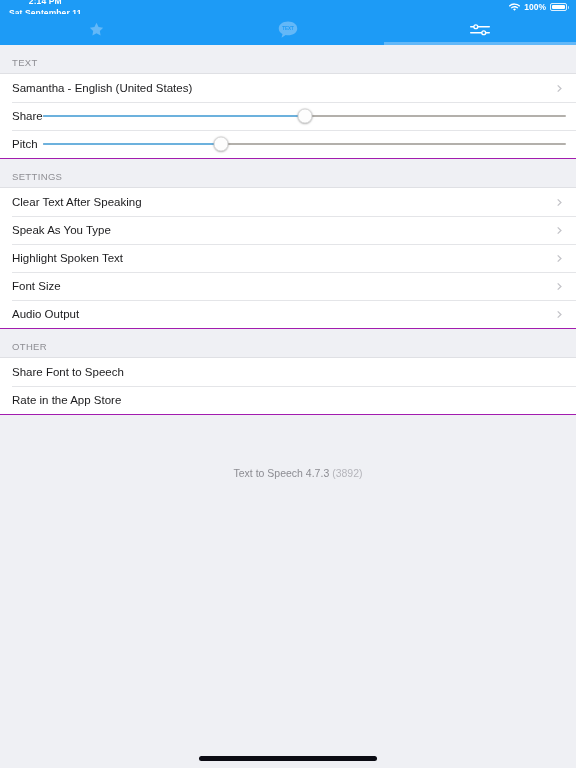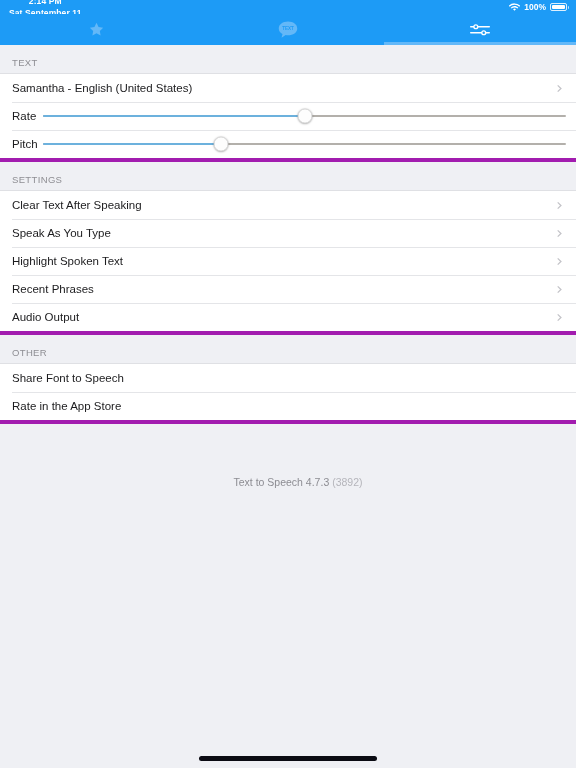--- a/index.html
+++ b/index.html
@@ -65,21 +65,21 @@
     overflow: hidden;
   }
   .section-header {
     height: 28px; background: #eff0f4;
     display: flex; align-items: flex-end;
     padding: 0 12px 5px 12px;
   }
   .section-header span {
     font-size: 9.5px; color: #8e8e93; letter-spacing: .35px;
   }
-  .group { background: #ffffff; border-top: 1px solid #dfe0e4; border-bottom: 4px solid #a21caf; }
+  .group { background: #ffffff; border-top: 1px solid #dfe0e4; border-bottom: 1px solid #a21caf; }
 
   .row {
     position: relative; height: 28px;
     display: flex; align-items: center;
     padding: 0 12px;
     background: #ffffff;
     cursor: pointer;
   }
   .row + .row::before {
     content: ""; position: absolute; top: 0; left: 12px; right: 0;
@@ -205,21 +205,21 @@
     </div>
     <div class="group">
       <div class="row">
         <span class="label">Samantha - English (United States)</span>
         <svg class="chev" viewBox="0 0 10 10">
             <polyline points="3,1.5 6.6,5 3,8.5"></polyline>
           </svg>
       </div>
 
       <div class="slider-row">
-        <span class="label">Rate</span>
+        <span class="label">Share</span>
         <div class="track-wrap">
           <div class="track"></div>
           <div class="track-fill" id="rate-fill" style="width: 50%;"></div>
           <div class="thumb" id="rate-thumb" style="left: 50%;"></div>
         </div>
       </div>
 
       <div class="slider-row">
         <span class="label">Pitch</span>
         <div class="track-wrap">
@@ -246,21 +246,21 @@
             <polyline points="3,1.5 6.6,5 3,8.5"></polyline>
           </svg>
       </div>
       <div class="row">
         <span class="label">Highlight Spoken Text</span>
         <svg class="chev" viewBox="0 0 10 10">
             <polyline points="3,1.5 6.6,5 3,8.5"></polyline>
           </svg>
       </div>
       <div class="row">
-        <span class="label">Recent Phrases</span>
+        <span class="label">Font Size</span>
         <svg class="chev" viewBox="0 0 10 10">
             <polyline points="3,1.5 6.6,5 3,8.5"></polyline>
           </svg>
       </div>
       <div class="row">
         <span class="label">Audio Output</span>
         <svg class="chev" viewBox="0 0 10 10">
             <polyline points="3,1.5 6.6,5 3,8.5"></polyline>
           </svg>
       </div>

